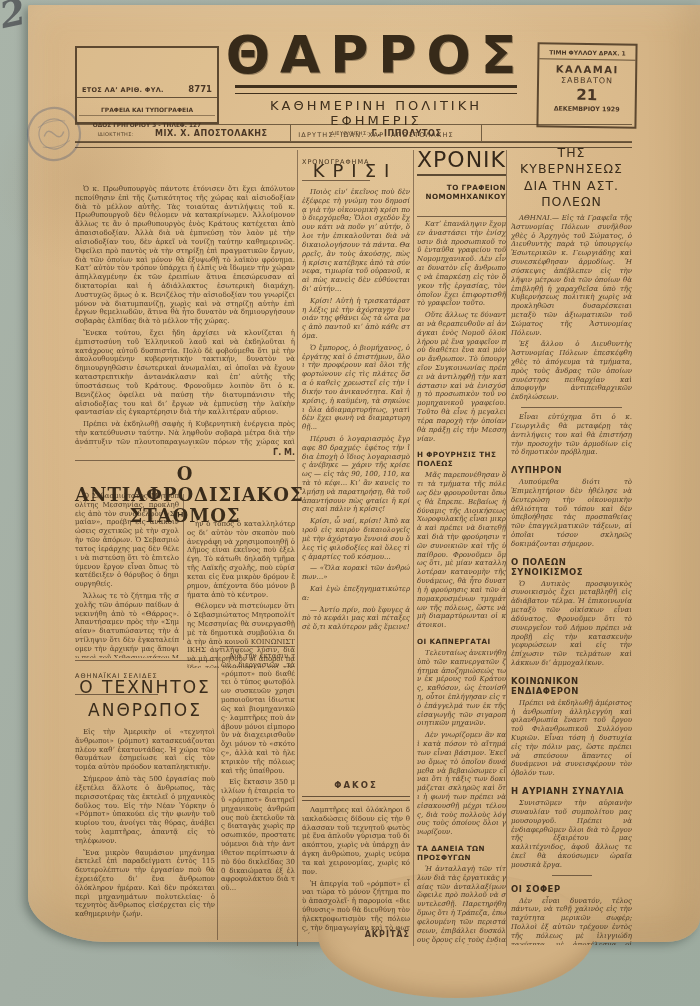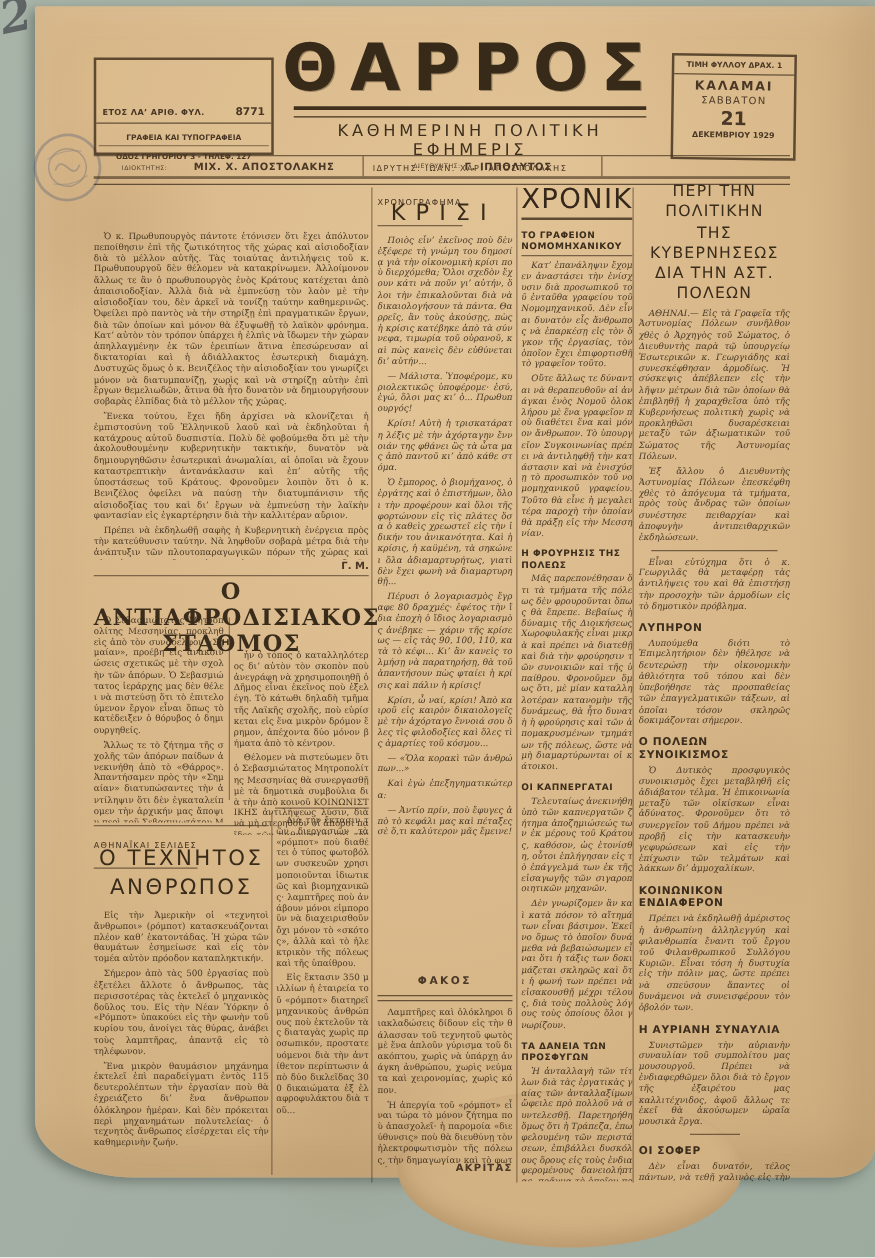--- a/index.html
+++ b/index.html
@@ -59,21 +59,21 @@
   .clip{overflow:hidden;position:absolute;}
 
   .h1a{position:absolute;left:75px;top:149px;width:220px;text-align:center;font:28px "DejaVu Sans",sans-serif;letter-spacing:3px;color:#3a2c1b;}
   .kick{font:6.5px "DejaVu Sans",sans-serif;letter-spacing:1px;color:#44331f;border-bottom:1px solid rgba(74,55,38,.7);display:inline-block;padding-bottom:14px;}
   .h-krisi{position:absolute;left:302px;top:160px;width:106px;text-align:center;font:18px "DejaVu Sans",sans-serif;letter-spacing:8px;color:#3a2c1b;}
   .h-xron{font:22px "DejaVu Sans",sans-serif;letter-spacing:1px;text-align:center;color:#35281a;border-bottom:2px solid rgba(60,45,28,.8);padding-bottom:2px;margin-bottom:4px;}
   .h-peri{font:12.5px "DejaVu Sans",sans-serif;line-height:1.3;letter-spacing:1px;text-align:center;color:#3a2c1b;margin-bottom:4px;}
   .h-anti{position:absolute;left:75px;top:463px;width:220px;text-align:center;font:bold 18px "DejaVu Serif",serif;letter-spacing:1px;color:#3a2c1b;}
   .h-tex{position:absolute;left:75px;top:676px;width:140px;text-align:center;font:17px "DejaVu Sans",sans-serif;letter-spacing:2px;line-height:1.35;color:#3a2c1b;}
   .sh{font:bold 7.2px "DejaVu Sans",sans-serif;letter-spacing:.4px;margin:7px 0 3px;color:#3c2d1c;}
-  .sh.u{border-bottom:1px solid rgba(74,55,38,.7);padding-bottom:3px;}
+  .sh.u{border-bottom:1px solid rgba(74,55,38,.7);padding-bottom:15px;text-align:right;}
   .sh2{font:bold 8.5px "DejaVu Sans",sans-serif;letter-spacing:.5px;margin:8px 0 3px;color:#3c2d1c;}
   .flowrule{border:none;border-top:1px solid rgba(74,55,38,.7);margin:5px 10px;}
   .shortrule{border:none;border-top:1px solid rgba(74,55,38,.7);width:40px;margin:5px auto;}
 </style>
 </head>
 <body>
 
 <div class="scan">
   <div class="mark">2</div>
 
@@ -156,21 +156,20 @@
       <p class="t">Θέλομεν νὰ πιστεύωμεν ὅτι ὁ Σεβασμιώτατος Μητροπολίτης Μεσσηνίας θὰ συνεργασθῇ μὲ τὰ δημοτικὰ συμβούλια διὰ τὴν ἀπὸ κοινοῦ ΚΟΙΝΩΝΙΣΤΙΚΗΣ ἀντιλήψεως λύσιν, διὰ νὰ μὴ στερηθοῦν οἱ ἄποροι παῖδες τῶν μαθημάτων καὶ τῆς στέγης.</p>
 
     </div>
 
     <div style="position:absolute;left:302px;top:149px;width:106px;">
       <span class="kick">ΧΡΟΝΟΓΡΑΦΗΜΑ</span>
     </div>
     <div class="h-krisi">ΚΡΙΣΙ</div>
     <div class="clip narrow ital" style="left:302px;top:188px;width:108px;height:588px;">
       <p class="t">Ποιὸς εἶνʼ ἐκεῖνος ποὺ δὲν ἐξέφερε τὴ γνώμη του δημοσίᾳ γιὰ τὴν οἰκονομικὴ κρίσι ποὺ διερχόμεθα; Ὅλοι σχεδὸν ἔχουν κάτι νὰ ποῦν γιʼ αὐτήν, ὅλοι τὴν ἐπικαλοῦνται διὰ νὰ δικαιολογήσουν τὰ πάντα. Θαρρεῖς, ἂν τοὺς ἀκούσῃς, πὼς ἡ κρίσις κατέβηκε ἀπὸ τὰ σύννεφα, τιμωρία τοῦ οὐρανοῦ, καὶ πὼς κανεὶς δὲν εὐθύνεται διʼ αὐτήν...</p>
-      <p class="t">— Μάλιστα. Ὑποφέρομε, κυριολεκτικῶς ὑποφέρομε· ἐσύ, ἐγώ, ὅλοι μας κιʼ ὁ... Πρωθυπουργός!</p>
       <p class="t">Κρίσι! Αὐτὴ ἡ τρισκατάρατη λέξις μὲ τὴν ἀχόρταγην ἔννοιάν της φθάνει ὣς τὰ ὦτα μας ἀπὸ παντοῦ κιʼ ἀπὸ κάθε στόμα.</p>
       <p class="t">Ὁ ἔμπορος, ὁ βιομήχανος, ὁ ἐργάτης καὶ ὁ ἐπιστήμων, ὅλοι τὴν προφέρουν καὶ ὅλοι τῆς φορτώνουν εἰς τὶς πλάτες ὅσα ὁ καθεὶς χρεωστεῖ εἰς τὴν ἰδικήν του ἀνικανότητα. Καὶ ἡ κρίσις, ἡ καϋμένη, τὰ σηκώνει ὅλα ἀδιαμαρτυρήτως, γιατὶ δὲν ἔχει φωνὴ νὰ διαμαρτυρηθῇ...</p>
       <p class="t">Πέρυσι ὁ λογαριασμὸς ἔγραφε 80 δραχμές· ἐφέτος τὴν ἴδια ἐποχὴ ὁ ἴδιος λογαριασμὸς ἀνέβηκε — χάριν τῆς κρίσεως — εἰς τὰς 90, 100, 110, κατὰ τὸ κέφι... Κιʼ ἂν κανεὶς τολμήσῃ νὰ παρατηρήσῃ, θὰ τοῦ ἀπαντήσουν πὼς φταίει ἡ κρίσις καὶ πάλιν ἡ κρίσις!</p>
       <p class="t">Κρίσι, ὦ ναί, κρίσι! Ἀπὸ καιροῦ εἰς καιρὸν δικαιολογεῖς μὲ τὴν ἀχόρταγο ἔννοιά σου ὅλες τὶς φιλοδοξίες καὶ ὅλες τὶς ἁμαρτίες τοῦ κόσμου...</p>
       <p class="t">— «Ὅλα κορακὶ τῶν ἀνθρώπων...»</p>
       <p class="t">Καὶ ἐγὼ ἐπεξηγηματικώτερα:</p>
       <p class="t">— Ἀντίο πρίν, ποὺ ἔφυγες ἀπὸ τὸ κεφάλι μας καὶ πέταξες σὲ ὅ,τι καλύτερον μᾶς ἔμεινε!</p>
     </div>
     <div style="position:absolute;left:302px;top:780px;width:108px;text-align:center;font:bold 8.5px 'DejaVu Sans',sans-serif;letter-spacing:2px;">ΦΑΚΟΣ</div>
     <div class="hrule2" style="left:302px;top:796px;width:108px;"></div>
@@ -185,21 +184,20 @@
       <div class="sh">ΟΙ ΚΑΠΝΕΡΓΑΤΑΙ</div>
       <p class="t">Τελευταίως ἀνεκινήθη ὑπὸ τῶν καπνεργατῶν ζήτημα ἀποζημιώσεώς των ἐκ μέρους τοῦ Κράτους, καθόσον, ὡς ἐτονίσθη, οὗτοι ἐπλήγησαν εἰς τὸ ἐπάγγελμά των ἐκ τῆς εἰσαγωγῆς τῶν σιγαροποιητικῶν μηχανῶν.</p>
       <p class="t">Δὲν γνωρίζομεν ἂν καὶ κατὰ πόσον τὸ αἴτημά των εἶναι βάσιμον. Ἐκεῖνο ὅμως τὸ ὁποῖον δυνάμεθα νὰ βεβαιώσωμεν εἶναι ὅτι ἡ τάξις των δοκιμάζεται σκληρῶς καὶ ὅτι ἡ φωνή των πρέπει νὰ εἰσακουσθῇ μέχρι τέλους, διὰ τοὺς πολλοὺς λόγους τοὺς ὁποίους ὅλοι γνωρίζουν.</p>
       <div class="sh">ΤΑ ΔΑΝΕΙΑ ΤΩΝ ΠΡΟΣΦΥΓΩΝ</div>
       <p class="t">Ἡ ἀνταλλαγὴ τῶν τίτλων διὰ τὰς ἐργατικὰς γαίας τῶν ἀνταλλαξίμων ὤφειλε πρὸ πολλοῦ νὰ συντελεσθῇ. Παρετηρήθη ὅμως ὅτι ἡ Τράπεζα, ἐπωφελουμένη τῶν περιστάσεων, ἐπιβάλλει δυσκόλους ὅρους εἰς τοὺς ἐνδιαφερομένους δανειολήπτας, πρᾶγμα τὸ ὁποῖον πρέπει νὰ προσεχθῇ ἁρμοδίως.</p>
 
     </div>
 
     <div class="clip ital" style="left:511px;top:145px;width:121px;height:800px;">
       <div class="h-peri">
-        <div>ΠΕΡΙ ΤΗΝ ΠΟΛΙΤΙΚΗΝ</div>
         <div>ΤΗΣ ΚΥΒΕΡΝΗΣΕΩΣ</div>
         <div>ΔΙΑ ΤΗΝ ΑΣΤ. ΠΟΛΕΩΝ</div>
       </div>
       <p class="t">ΑΘΗΝΑΙ.— Εἰς τὰ Γραφεῖα τῆς Ἀστυνομίας Πόλεων συνῆλθον χθὲς ὁ Ἀρχηγὸς τοῦ Σώματος, ὁ Διευθυντὴς παρὰ τῷ ὑπουργείῳ Ἐσωτερικῶν κ. Γεωργιάδης καὶ συνεσκέφθησαν ἁρμοδίως. Ἡ σύσκεψις ἀπέβλεπεν εἰς τὴν λῆψιν μέτρων διὰ τῶν ὁποίων θὰ ἐπιβληθῇ ἡ χαραχθεῖσα ὑπὸ τῆς Κυβερνήσεως πολιτικὴ χωρὶς νὰ προκληθῶσι δυσαρέσκειαι μεταξὺ τῶν ἀξιωματικῶν τοῦ Σώματος τῆς Ἀστυνομίας Πόλεων.</p>
       <p class="t">Ἐξ ἄλλου ὁ Διευθυντὴς Ἀστυνομίας Πόλεων ἐπεσκέφθη χθὲς τὸ ἀπόγευμα τὰ τμήματα, πρὸς τοὺς ἄνδρας τῶν ὁποίων συνέστησε πειθαρχίαν καὶ ἀποφυγὴν ἀντιπειθαρχικῶν ἐκδηλώσεων.</p>
       <hr class="flowrule">
       <p class="t">Εἶναι εὐτύχημα ὅτι ὁ κ. Γεωργιλᾶς θὰ μεταφέρῃ τὰς ἀντιλήψεις του καὶ θὰ ἐπιστήσῃ τὴν προσοχὴν τῶν ἁρμοδίων εἰς τὸ δημοτικὸν πρόβλημα.</p>
       <div class="sh2">ΛΥΠΗΡΟΝ</div>
       <p class="t">Λυπούμεθα διότι τὸ Ἐπιμελητήριον δὲν ἠθέλησε νὰ δευτερώσῃ τὴν οἰκονομικὴν ἀθλιότητα τοῦ τόπου καὶ δὲν ὑπεβοήθησε τὰς προσπαθείας τῶν ἐπαγγελματικῶν τάξεων, αἱ ὁποῖαι τόσον σκληρῶς δοκιμάζονται σήμερον.</p>
       <div class="sh2">Ο ΠΟΛΕΩΝ ΣΥΝΟΙΚΙΣΜΟΣ</div>

